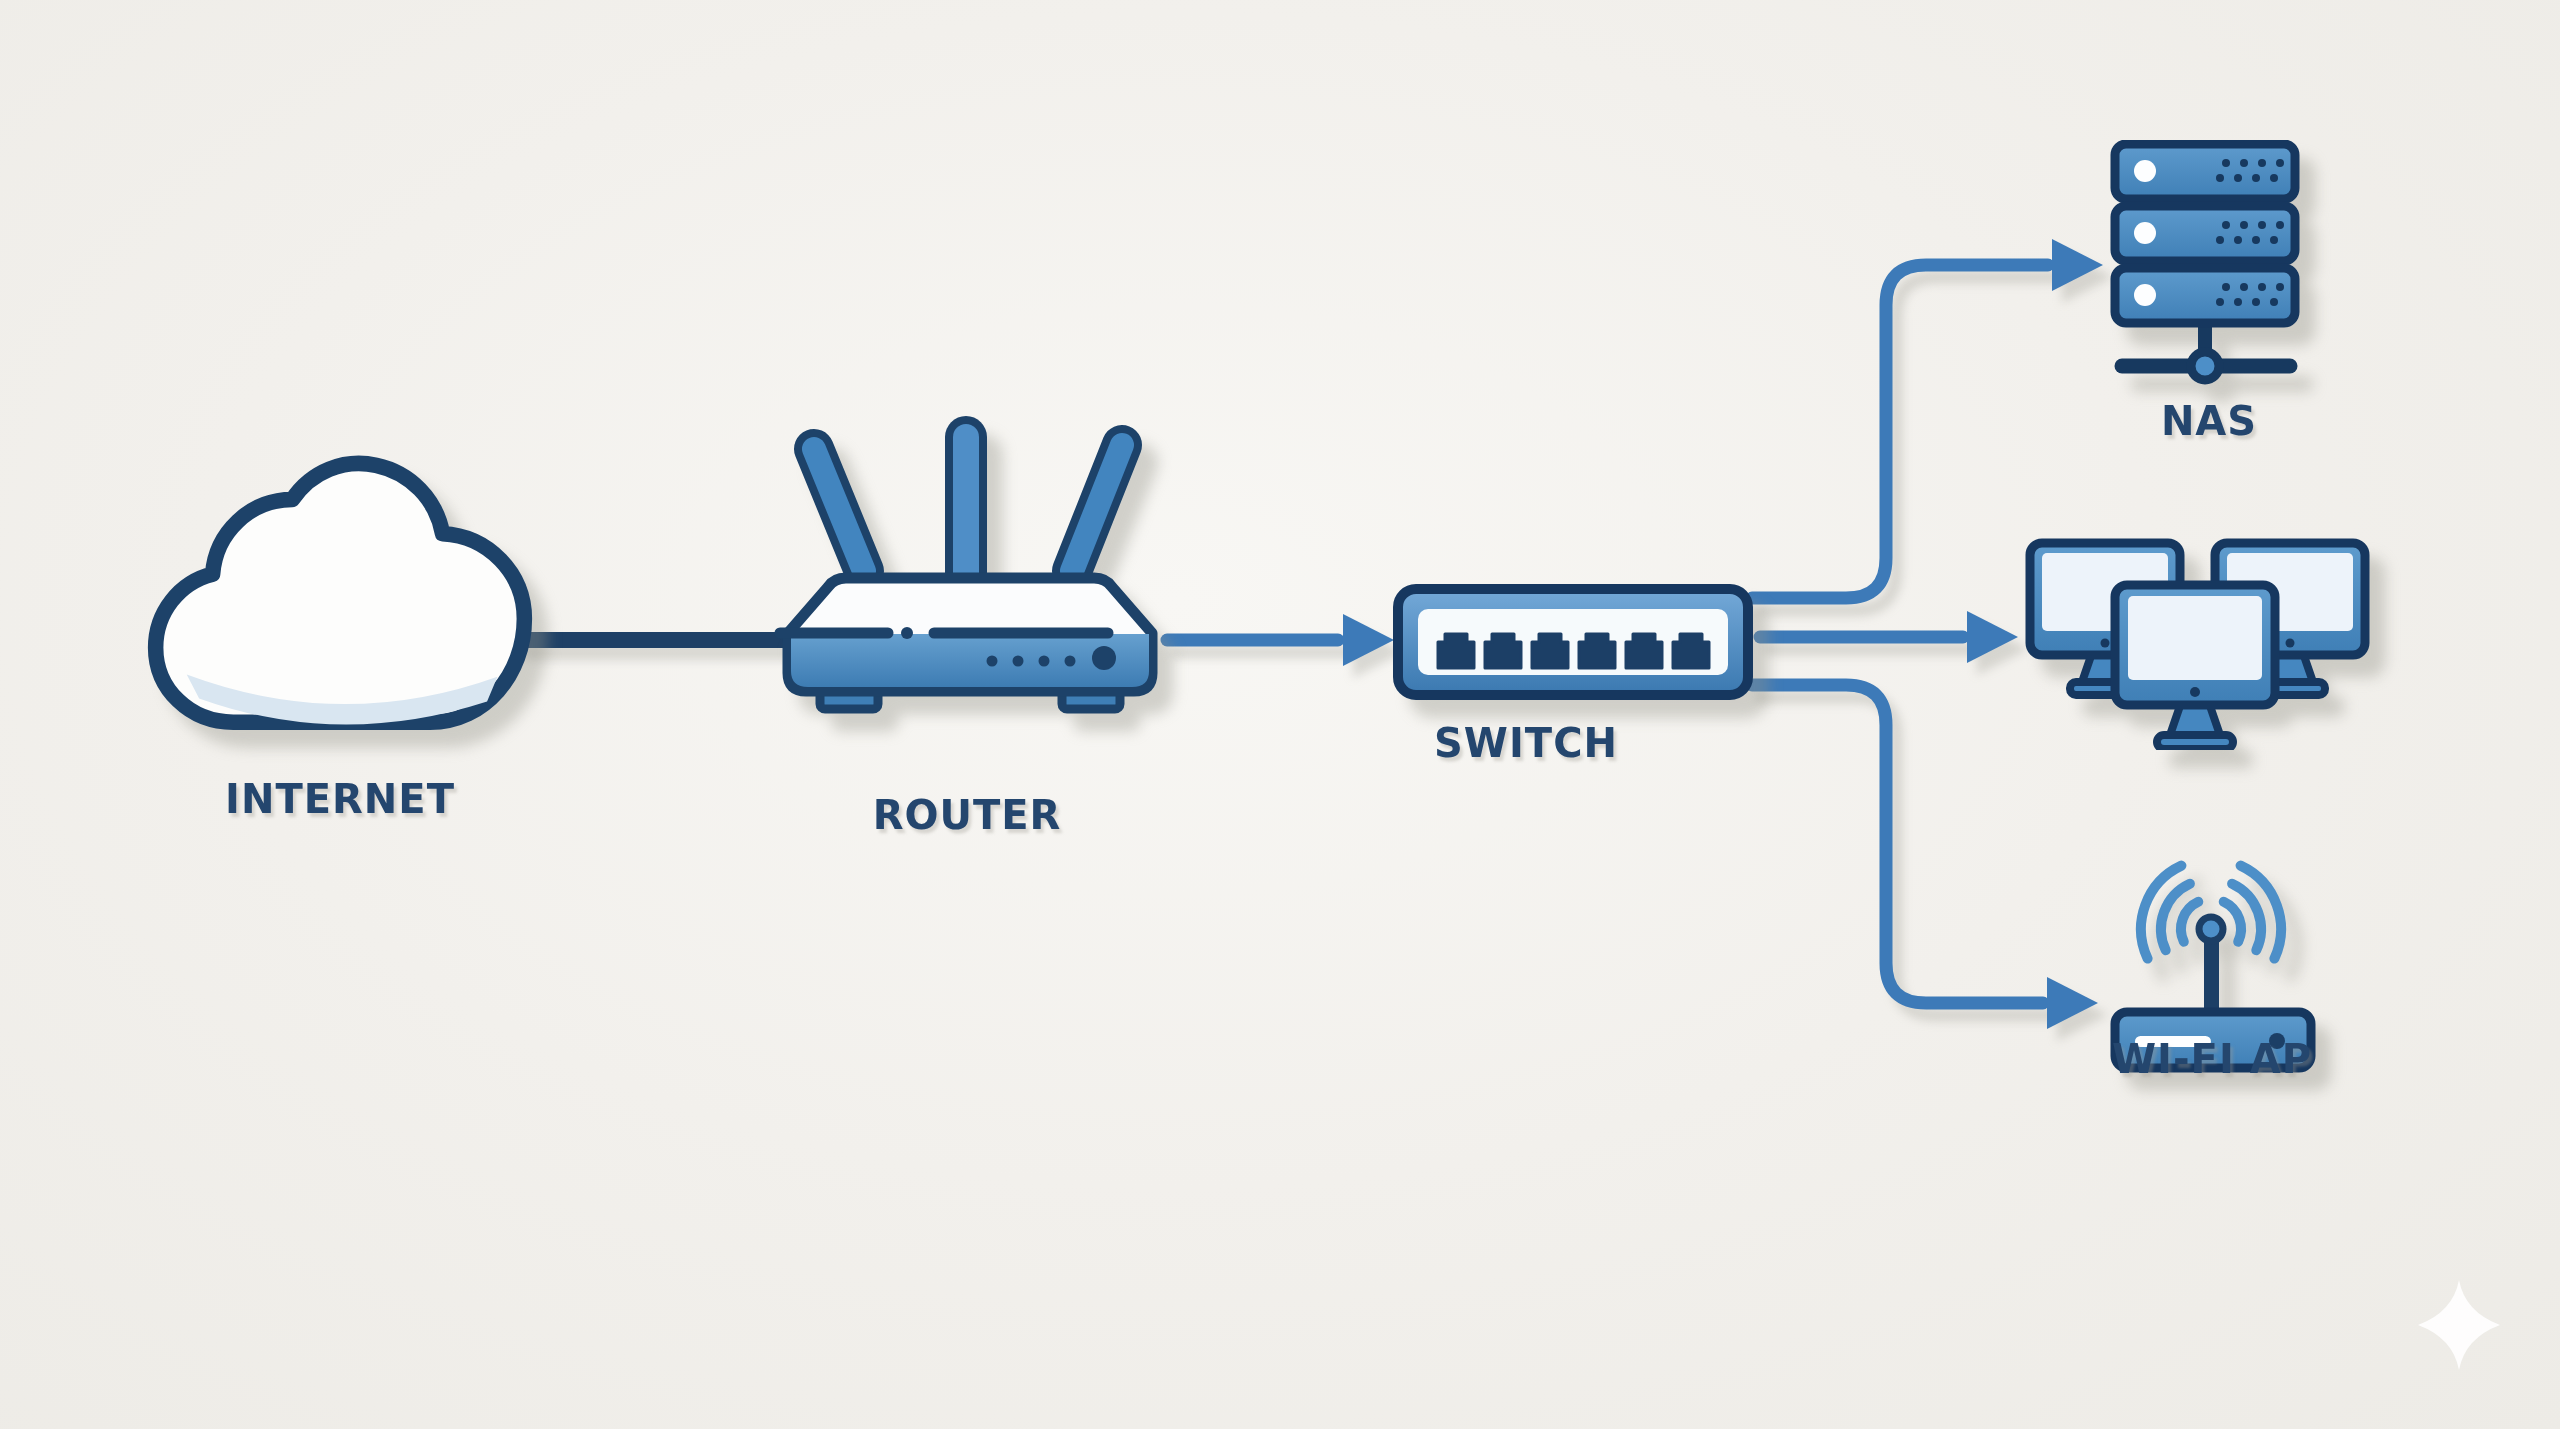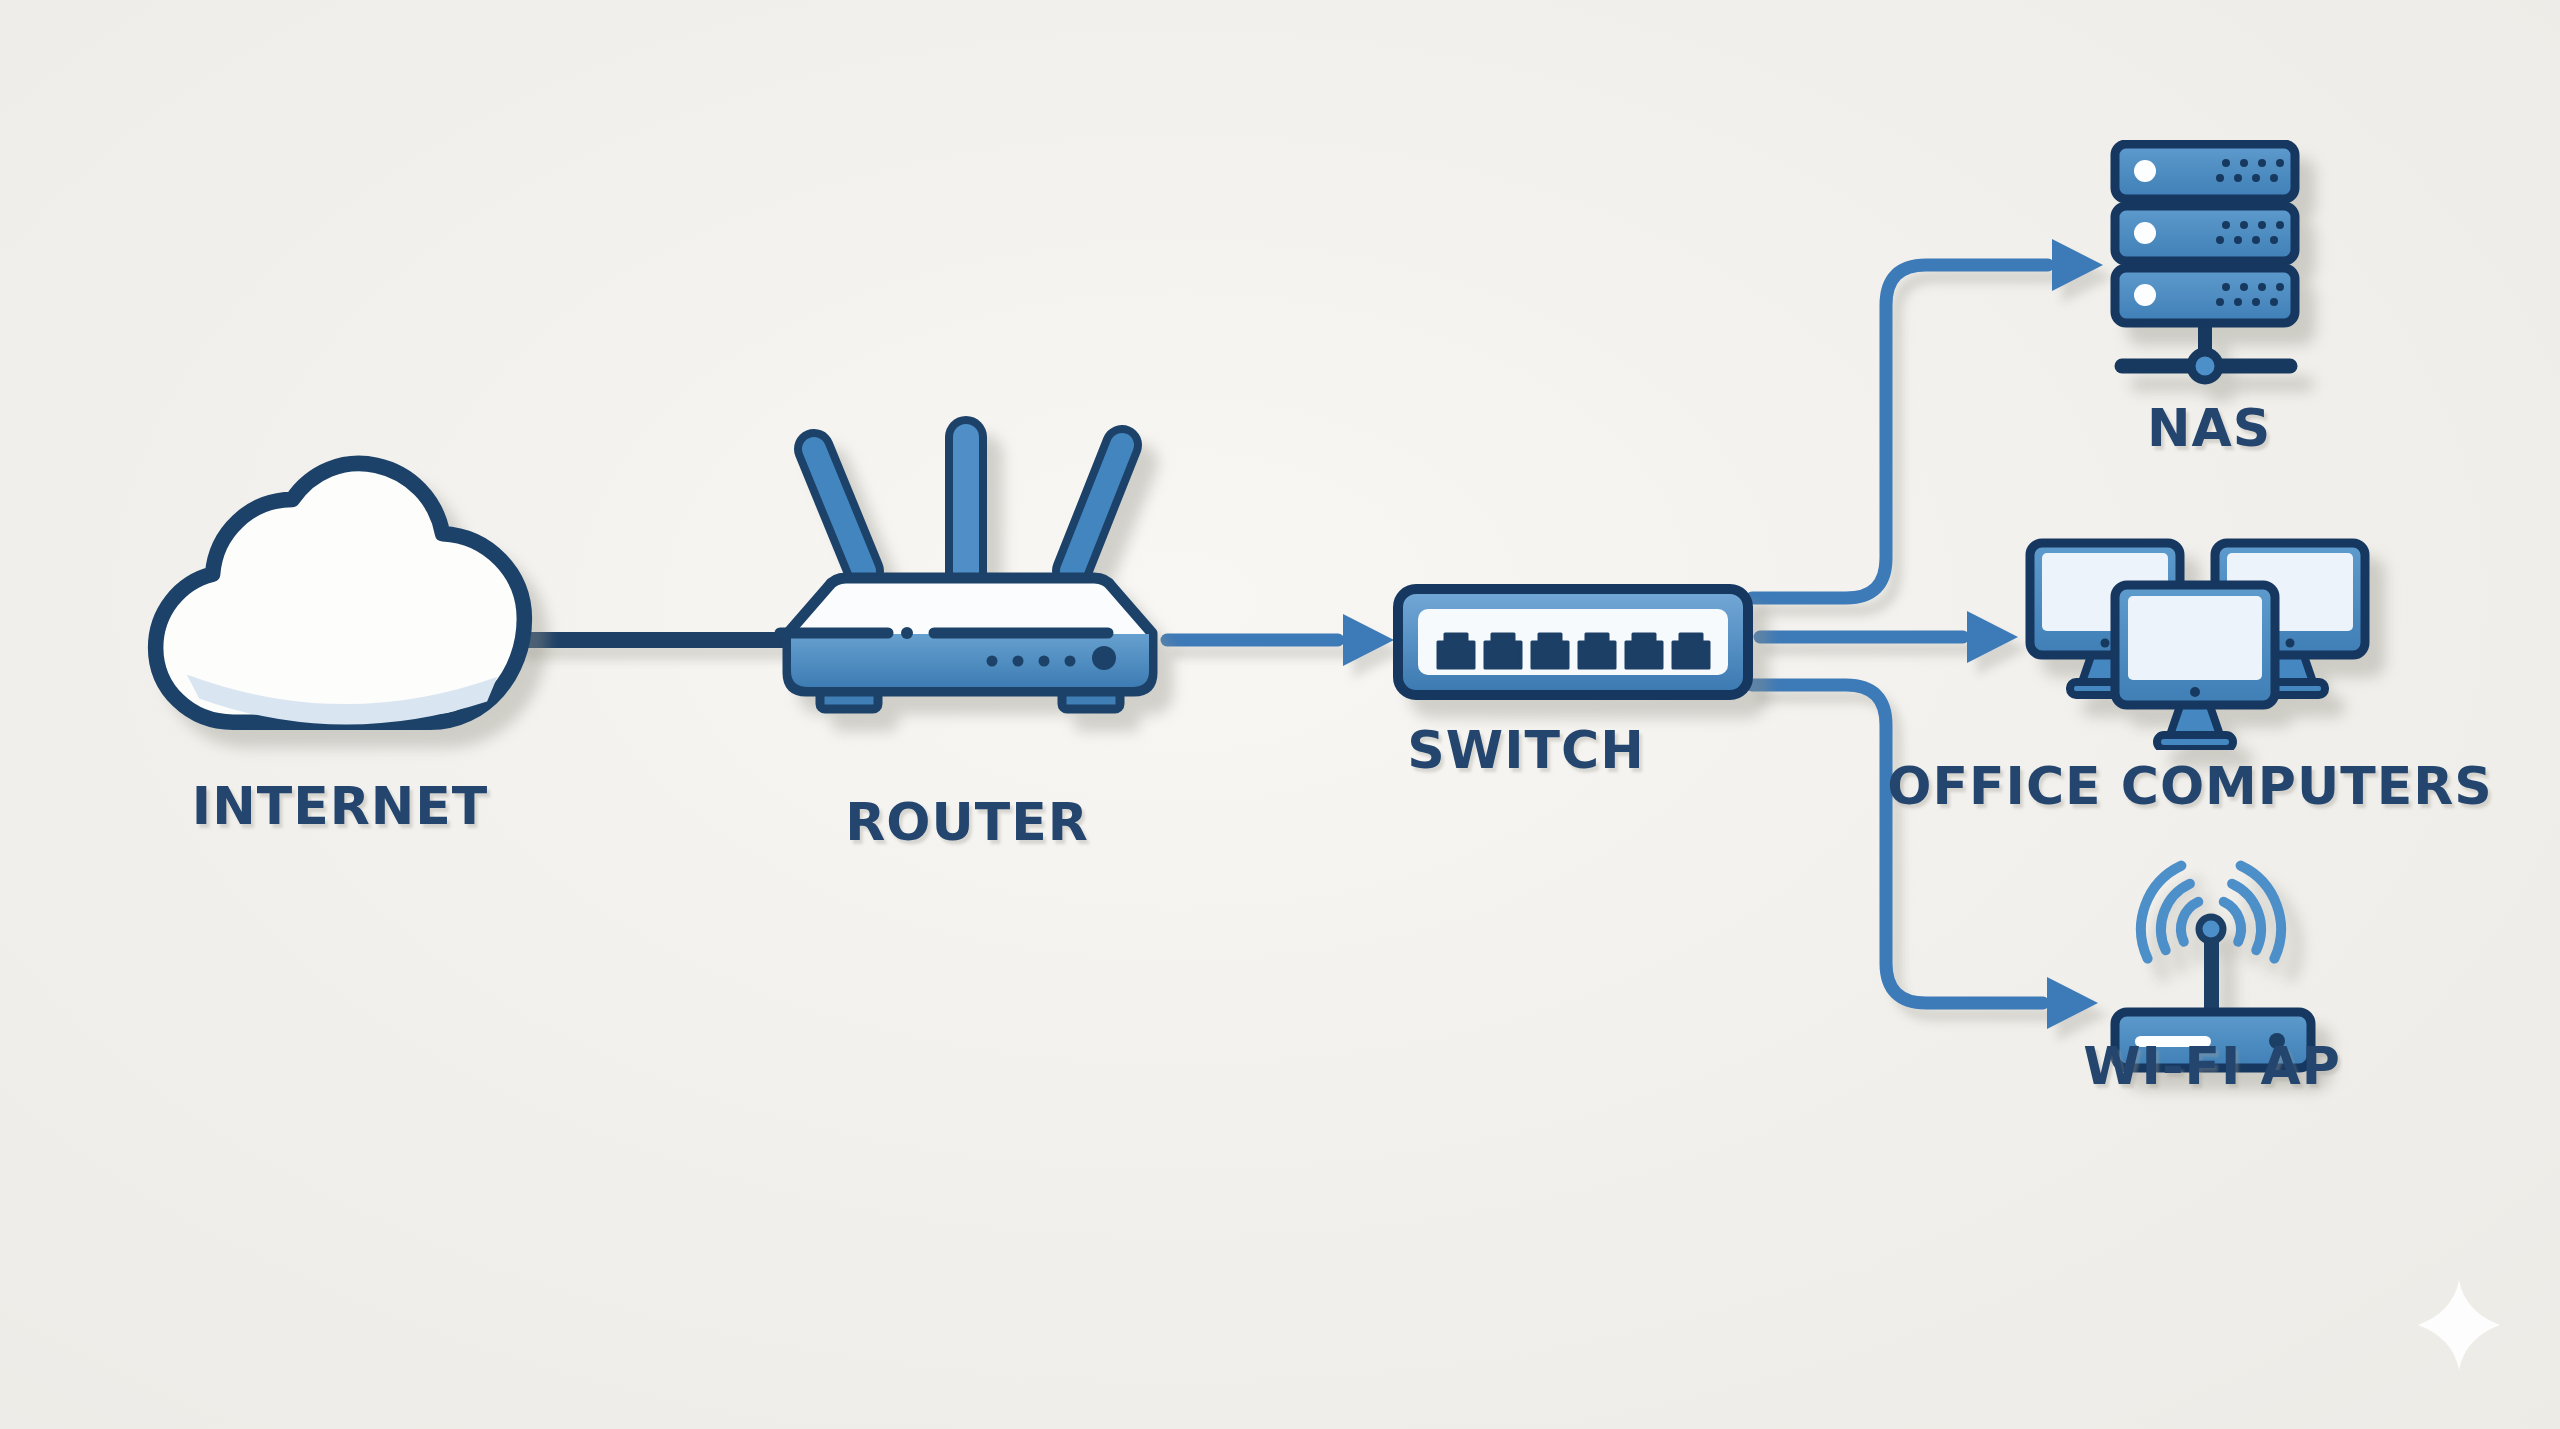--- a/index.html
+++ b/index.html
@@ -7,21 +7,21 @@
     position:relative;width:2560px;height:1429px;overflow:hidden;
     background:radial-gradient(ellipse at 46% 42%, #f8f7f4 0%, #f2f0ec 50%, #edebe6 100%);
     font-family:"DejaVu Sans","Liberation Sans",sans-serif;
   }
   .connectors{position:absolute;left:0;top:0;z-index:1;
     filter:drop-shadow(10px 12px 5px rgba(150,148,140,.30));}
   .node-icon{position:absolute;z-index:2;
     filter:drop-shadow(16px 18px 7px rgba(148,146,138,.38));}
   .node-label{
     position:absolute;z-index:3;transform:translateX(-50%);
-    font-weight:bold;font-size:52px;letter-spacing:1px;color:#24466e;
+    font-weight:bold;font-size:40px;letter-spacing:1px;color:#24466e;
     white-space:nowrap;text-shadow:3px 4px 3px rgba(160,158,150,.35);
   }
   .title{
     position:absolute;z-index:3;transform:translateX(-50%);
     font-weight:bold;font-size:108px;letter-spacing:2px;color:#16365f;
     white-space:nowrap;text-shadow:0 7px 9px rgba(150,148,140,.45);
   }
   .sparkle{position:absolute;z-index:2;}
 </style>
 </head>
@@ -190,21 +190,20 @@
       <circle cx="75" cy="100" r="4.5" fill="#17395f"></circle>
     </g>
     <g transform="translate(100,50)">
       <path d="M66 118 L94 118 L105 150 L55 150 Z" fill="#4587c0" stroke="#16375f" stroke-width="8" stroke-linejoin="round"></path>
       <rect x="42" y="150" width="76" height="14" rx="7" fill="#4587c0" stroke="#16375f" stroke-width="8"></rect>
       <rect x="0" y="0" width="160" height="120" rx="12" fill="url(#monBlue)" stroke="#16375f" stroke-width="9"></rect>
       <rect x="13" y="11" width="134" height="84" rx="5" fill="#edf3fa"></rect>
       <circle cx="80" cy="107" r="5" fill="#17395f"></circle>
     </g>
   </svg>
-  <div class="node-label" style="left:2190px;top:756px">OFFICE COMPUTERS</div>
 
   <svg class="node-icon" style="left:2105px;top:860px" width="215" height="220" viewBox="0 0 215 220">
     <defs>
       <linearGradient id="apBlue" x1="0" y1="0" x2="0" y2="1">
         <stop offset="0" stop-color="#5e9bcd"></stop>
           <stop offset="1" stop-color="#3f7fb6"></stop>
       </linearGradient>
     </defs>
     <g stroke="#4d8fc8" stroke-width="10" fill="none" stroke-linecap="round">
       <path d="M93.3 41.8 A30 30 0 0 0 78.8 81.7"></path>

